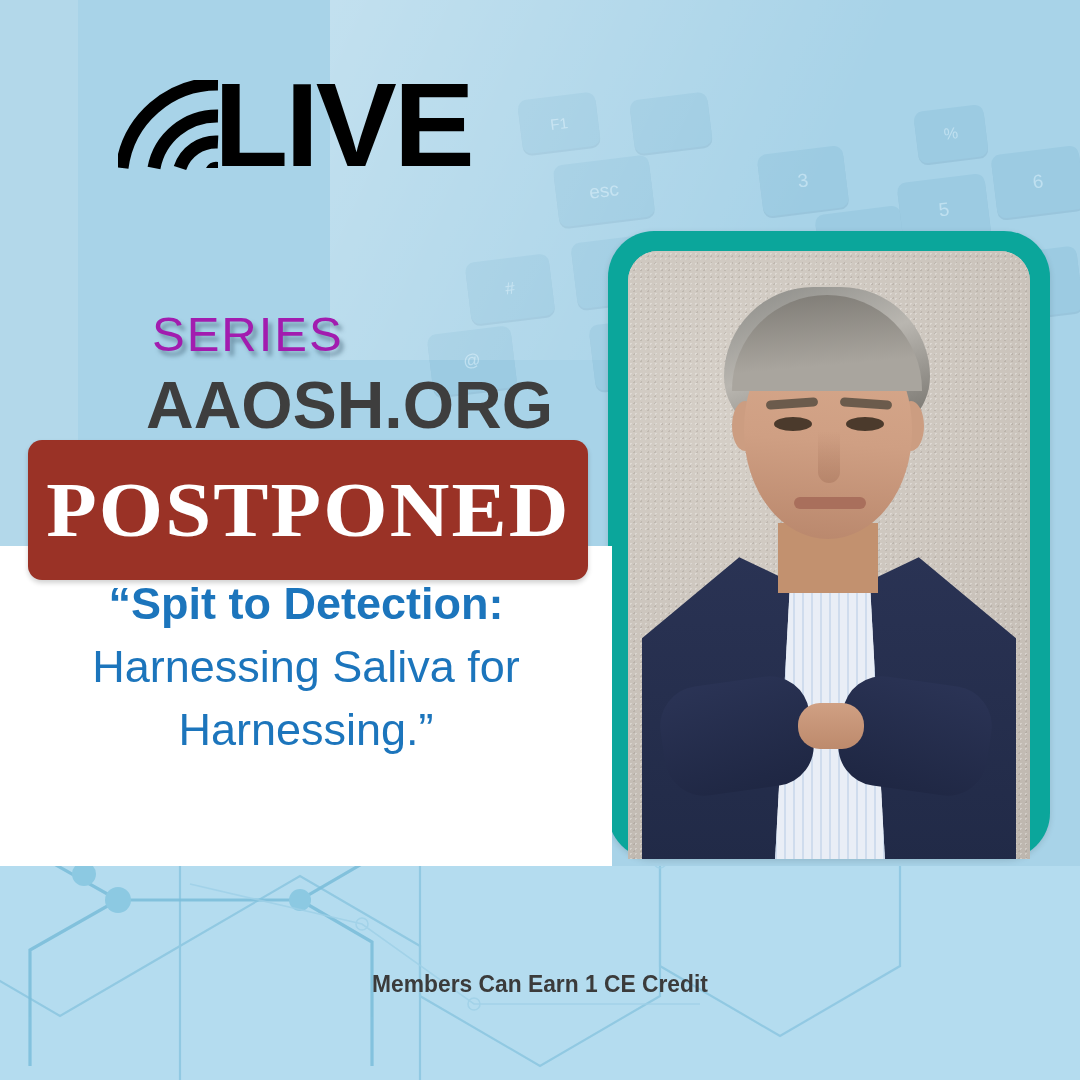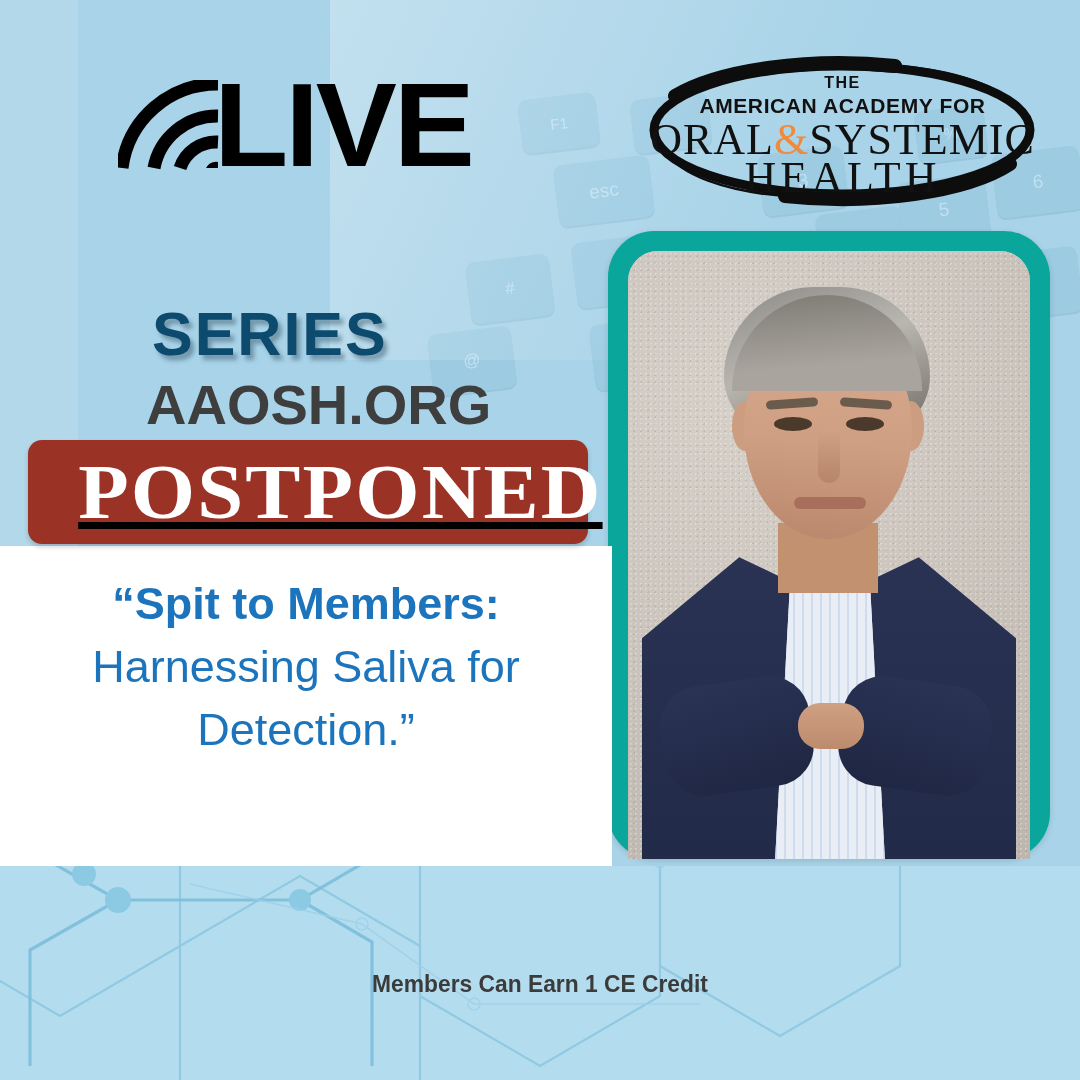--- a/index.html
+++ b/index.html
@@ -41,27 +41,27 @@
     position:relative;margin-top:-4px;width:400px;height:98px;background:#000000;
     display:flex;align-items:center;justify-content:center;
   }
   .webinar-word{
     font-size:84px;line-height:84px;font-weight:bold;letter-spacing:-1px;
     color:#0bae9f;font-family:"Liberation Sans",sans-serif;
     transform:scaleX(1.10);transform-origin:center;
   }
   .series{
     position:absolute;left:152px;top:296px;
-    font-size:61px;line-height:76px;font-weight:bold;color:#0c4a6e;
+    font-size:49px;line-height:76px;font-weight:normal;color:#a21caf;
     letter-spacing:2px;
     text-shadow:4px 5px 4px rgba(70,100,120,.55);
   }
   .aaosh-org{
     position:absolute;left:146px;top:380px;
-    font-size:56px;line-height:50px;font-weight:bold;color:#3e3e3e;
+    font-size:66px;line-height:50px;font-weight:bold;color:#3e3e3e;
     letter-spacing:0px;
   }
 
   
   .logo{position:absolute;left:645px;top:52px;width:395px;height:155px;}
   .logo svg{position:absolute;inset:0;}
   .logo-text{position:absolute;inset:0;text-align:center;}
   .logo-the{
     position:absolute;left:0;right:0;top:22px;
     font-size:16px;font-weight:bold;color:#111;letter-spacing:1.5px;
@@ -132,25 +132,24 @@
   .hand{position:absolute;left:170px;top:452px;width:66px;height:46px;border-radius:22px;
     background:linear-gradient(180deg,#d0a083,#bd8a6c);}
 
   
   .white-panel{
     position:absolute;left:0;top:546px;width:612px;height:320px;background:#ffffff;
   }
 
   
   .postponed{
-    position:absolute;left:28px;top:440px;width:560px;height:104px;
+    position:absolute;left:28px;top:440px;width:560px;height:140px;
     background:#9a3226;border-radius:14px;
-    display:flex;align-items:center;justify-content:flex-end;
+    display:flex;align-items:center;justify-content:center;
     box-shadow:0 3px 5px rgba(0,0,0,.18);
-    text-decoration:underline;
   }
   .postponed-text{
     font-family:"Liberation Serif",serif;font-weight:bold;
     font-size:78px;line-height:78px;color:#ffffff;letter-spacing:2px;
     transform:scaleX(1.06);transform-origin:center;
   }
 
   
   .title{
     position:absolute;left:30px;top:572px;width:552px;
@@ -234,35 +233,20 @@
         <path d="M100 62 A38 38 0 0 0 62 88" fill="none" stroke="#000" stroke-width="13"></path>
         <path d="M100 82 A12 12 0 0 0 88 88 L100 88 Z" fill="#000"></path>
       </svg>
       <div class="live-word">LIVE</div>
     </div>
   </div>
 
   <div class="series">SERIES</div>
   <div class="aaosh-org">AAOSH.ORG</div>
 
-  <div class="logo">
-    <svg viewBox="0 0 395 155">
-      <ellipse cx="197" cy="78" rx="188" ry="64" fill="none" stroke="#0d0d0d" stroke-width="9"></ellipse>
-      <path d="M30 44 A190 66 0 0 1 250 14" fill="none" stroke="#0d0d0d" stroke-width="14" stroke-linecap="round"></path>
-      <path d="M365 112 A190 66 0 0 1 140 144" fill="none" stroke="#0d0d0d" stroke-width="14" stroke-linecap="round"></path>
-      <path d="M250 14 A150 56 0 0 1 372 58" fill="none" stroke="#0d0d0d" stroke-width="2.5"></path>
-      <path d="M140 144 A150 56 0 0 1 22 100" fill="none" stroke="#0d0d0d" stroke-width="2.5"></path>
-    </svg>
-    <div class="logo-text">
-      <div class="logo-the">THE</div>
-      <div class="logo-aaf">AMERICAN ACADEMY FOR</div>
-      <div class="logo-oral"><span>ORAL</span><span class="amp">&amp;</span><span>SYSTEMIC</span></div>
-      <div class="logo-health">HEALTH</div>
-    </div>
-  </div>
 
   <div class="photo-frame">
     <div class="photo-inner">
       <div class="wall"></div>
       <div class="jacket"></div>
       <div class="shirt"></div>
       <div class="neck"></div>
       <div class="hair"></div>
       <div class="ear-l"></div>
       <div class="ear-r"></div>
@@ -276,23 +260,23 @@
       <div class="mouth"></div>
       <div class="arm-l"></div>
       <div class="arm-r"></div>
       <div class="hand"></div>
     </div>
   </div>
 
   <div class="white-panel"></div>
 
   <div class="title">
-    <span class="l1">“Spit to Members:</span>
+    <span class="l1">“Spit to Detection:</span>
     <span class="ln">Harnessing Saliva for</span>
-    <span class="ln">Detection.”</span>
+    <span class="ln">Harnessing.”</span>
   </div>
 
   <div class="postponed">
     <span class="postponed-text">POSTPONED</span>
   </div>
 
   <div class="bottom">
     <svg viewBox="0 0 1080 214">
       <g fill="none" stroke="#8cc6e0" stroke-width="2.2" opacity=".85">
         <path d="M-60 -60 L60 -130 L180 -60 L180 80 L60 150 L-60 80 Z"></path>

